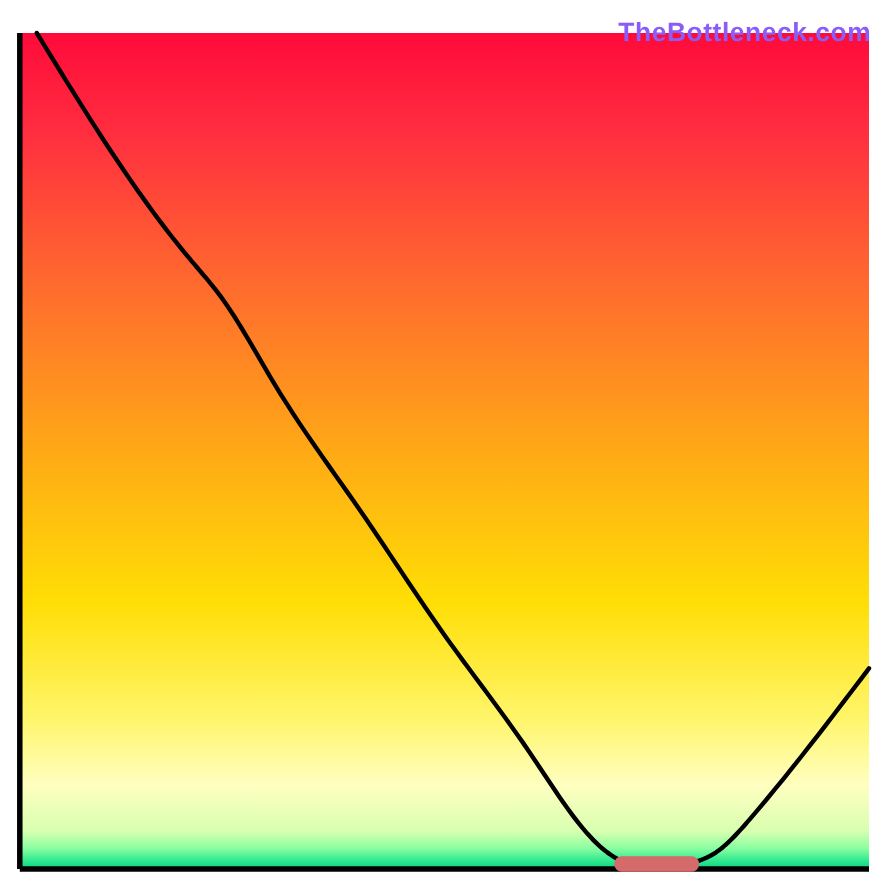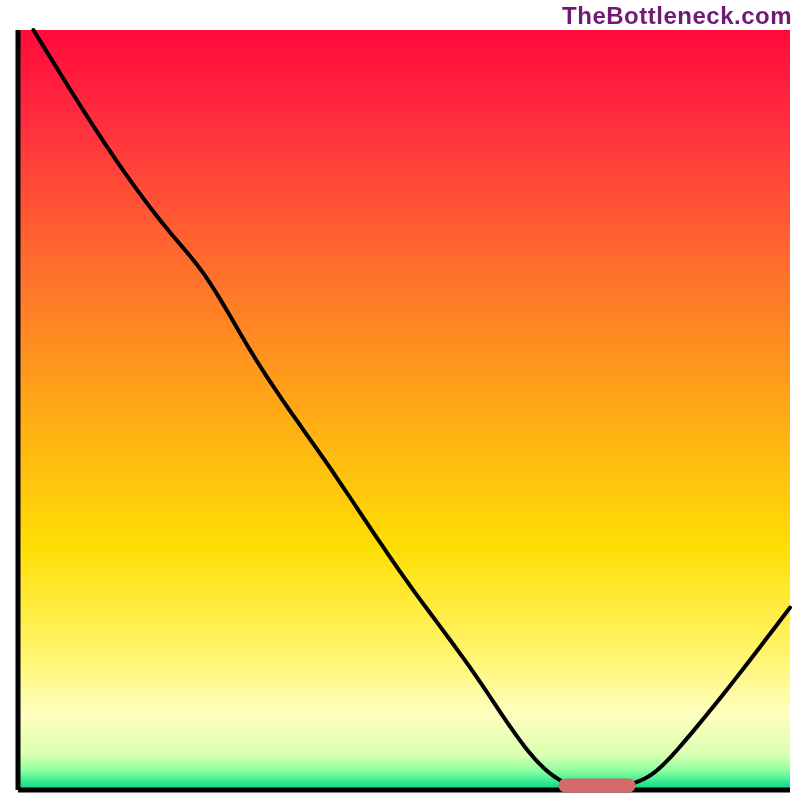--- a/index.html
+++ b/index.html
@@ -1,24 +1,24 @@
 <!DOCTYPE html>
 <html><head>
   <meta charset="utf-8">
   <style>
     * { margin: 0; padding: 0; box-sizing: border-box; }
     html, body { width: 800px; height: 800px; overflow: hidden; background: #fff; }
     .frame { position: relative; width: 800px; height: 800px; }
     .watermark {
       position: absolute;
-      top: 2px; right: 8px;
+      top: 16px; right: 8px;
       font-family: Arial, Helvetica, sans-serif;
       font-size: 24px;
       font-weight: 600;
-      color: #701a75;
+      color: #8b5cf6;
       letter-spacing: 0.5px;
       text-align: right;
     }
     svg { display: block; }
   </style>
 </head>
 <body>
 
 <div class="frame">
   <div class="watermark">TheBottleneck.com</div>

